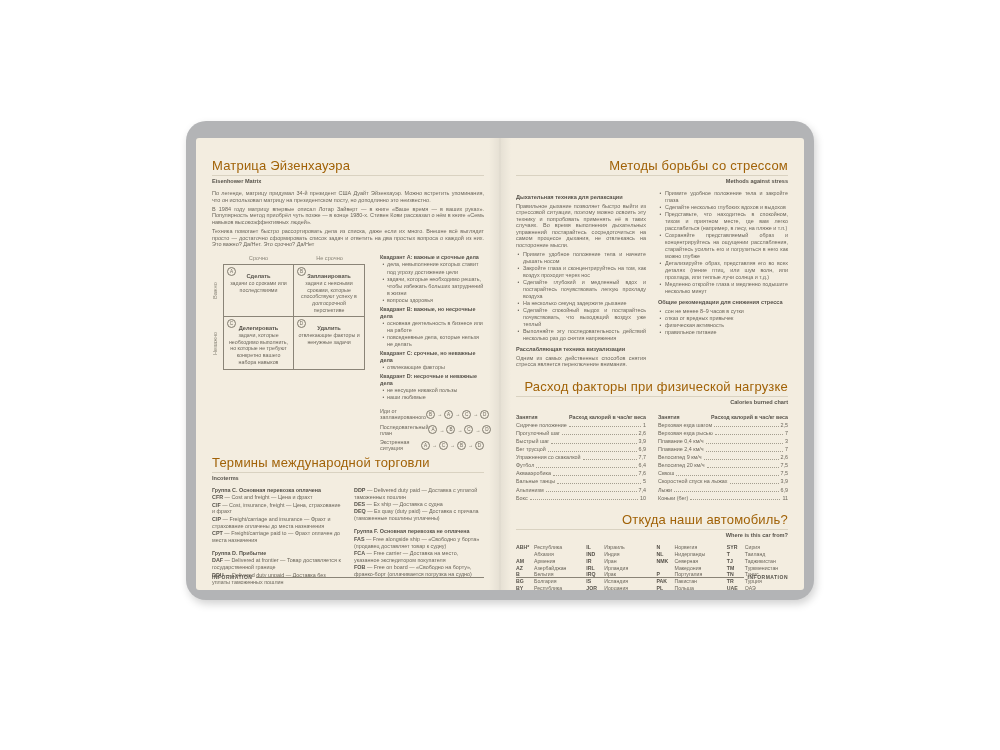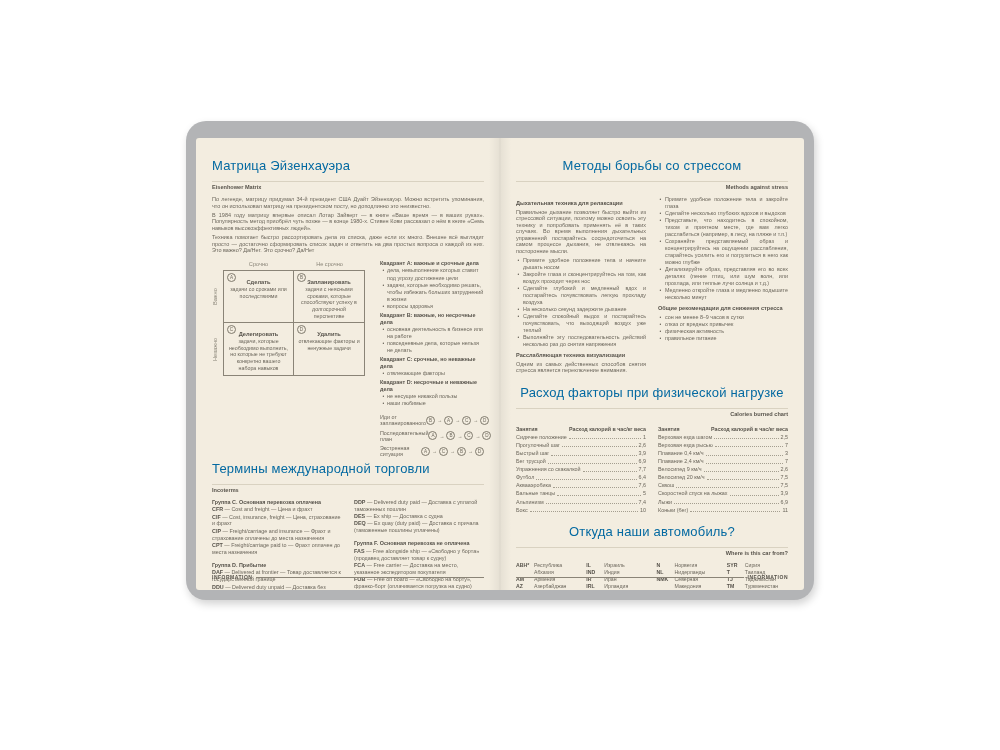--- a/index.html
+++ b/index.html
@@ -6,23 +6,23 @@
   .canvas{position:relative;width:1000px;height:750px;background:#ffffff;overflow:hidden;
           font-family:"Liberation Sans","DejaVu Sans",sans-serif;color:#6b665b;}
   .notebook{position:absolute;left:186px;top:121px;width:628px;height:479px;
             background:#b3b4b6;border-radius:20px;box-shadow:2px 4px 8px rgba(0,0,0,0.18);}
   .pages{position:absolute;left:10px;top:17px;width:608px;height:452px;background:#f3ede0;
          border-radius:3px;display:flex;}
   .pages::after{content:"";position:absolute;left:50%;top:0;width:22px;height:100%;margin-left:-11px;
          background:linear-gradient(90deg,rgba(0,0,0,0) 0%,rgba(0,0,0,0.05) 45%,rgba(0,0,0,0.09) 50%,rgba(0,0,0,0.05) 55%,rgba(0,0,0,0) 100%);pointer-events:none;}
   .page{position:relative;width:304px;height:452px;box-sizing:border-box;padding:20px 16px 24px 16px;overflow:hidden;}
 
-  .sec-title{font-size:13px;font-weight:400;letter-spacing:0.2px;color:#0369a1;
-             border-bottom:1px solid #d9d2c1;padding-bottom:8px;margin:0 0 2px 0;}
-  .sec-title.right{text-align:center;}
+  .sec-title{font-size:13px;font-weight:400;letter-spacing:0.2px;color:#a16207;
+             border-bottom:1px solid #d9d2c1;padding-bottom:2px;margin:0 0 2px 0;}
+  .sec-title.right{text-align:right;}
   .sec-sub{font-size:5.6px;font-weight:bold;color:#57534b;margin:0 0 6px 0;}
   .sec-sub.right{text-align:right;}
 
   p.small{font-size:5.5px;line-height:1.2;margin:0 0 2.5px 0;text-align:justify;}
   .hbold{font-size:5.6px;font-weight:bold;color:#57534b;margin:4px 0 2.5px 0;}
 
   
   .matrix-area{display:flex;gap:10px;margin-top:5px;}
   .matrix-wrap{width:158px;flex-shrink:0;display:grid;grid-template-columns:11px 71px 71px;grid-template-rows:11px 53px 53px;}
   .axis-col{font-size:5.6px;color:#8a8578;text-align:center;line-height:11px;}

